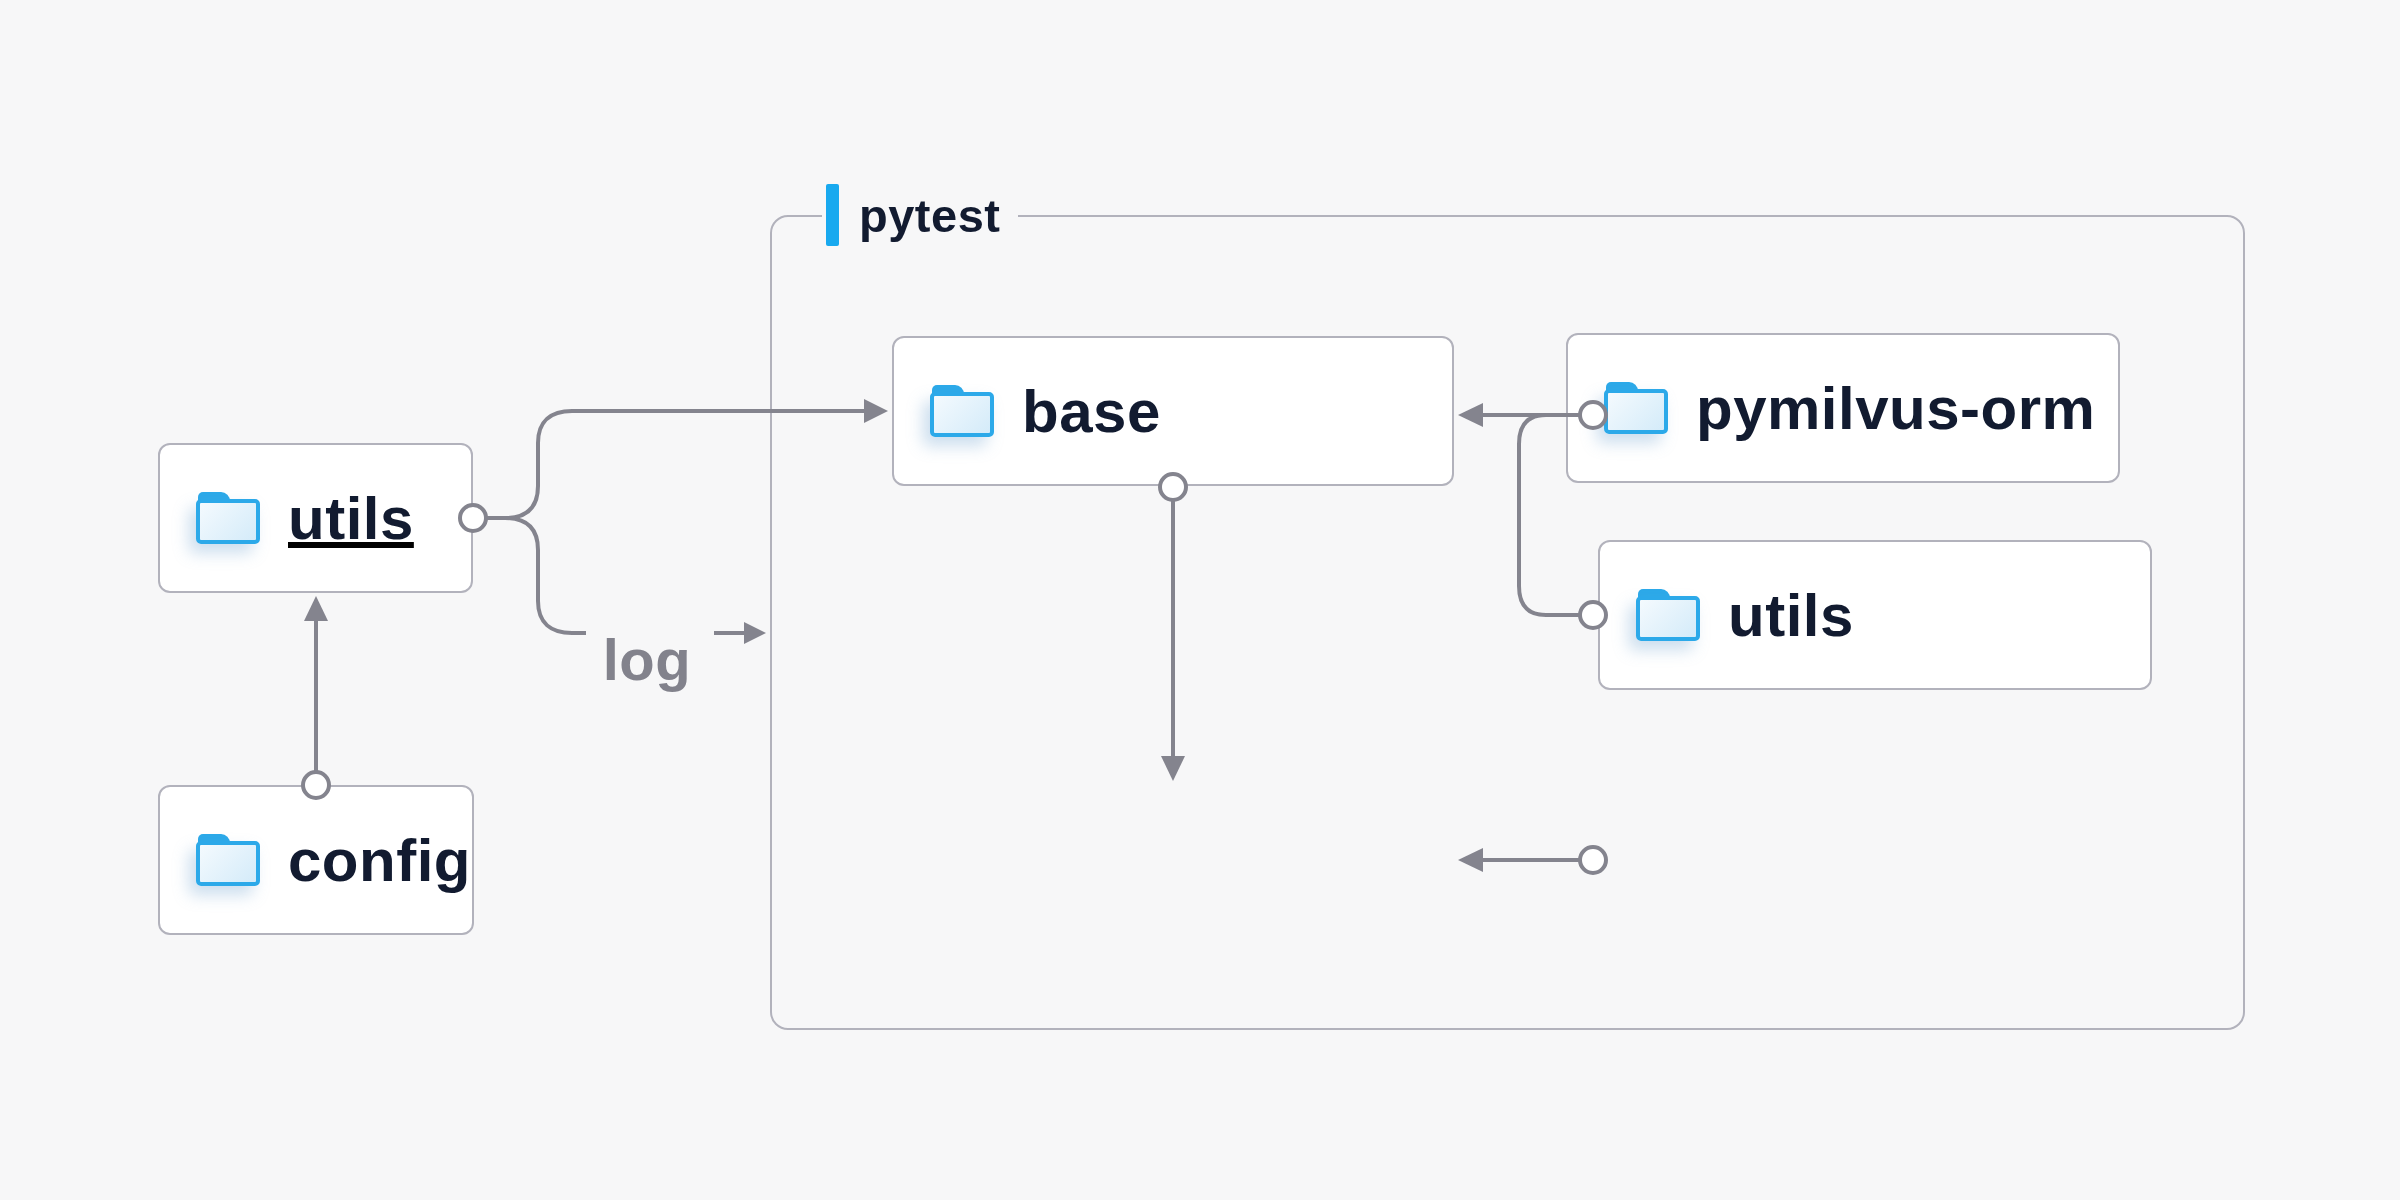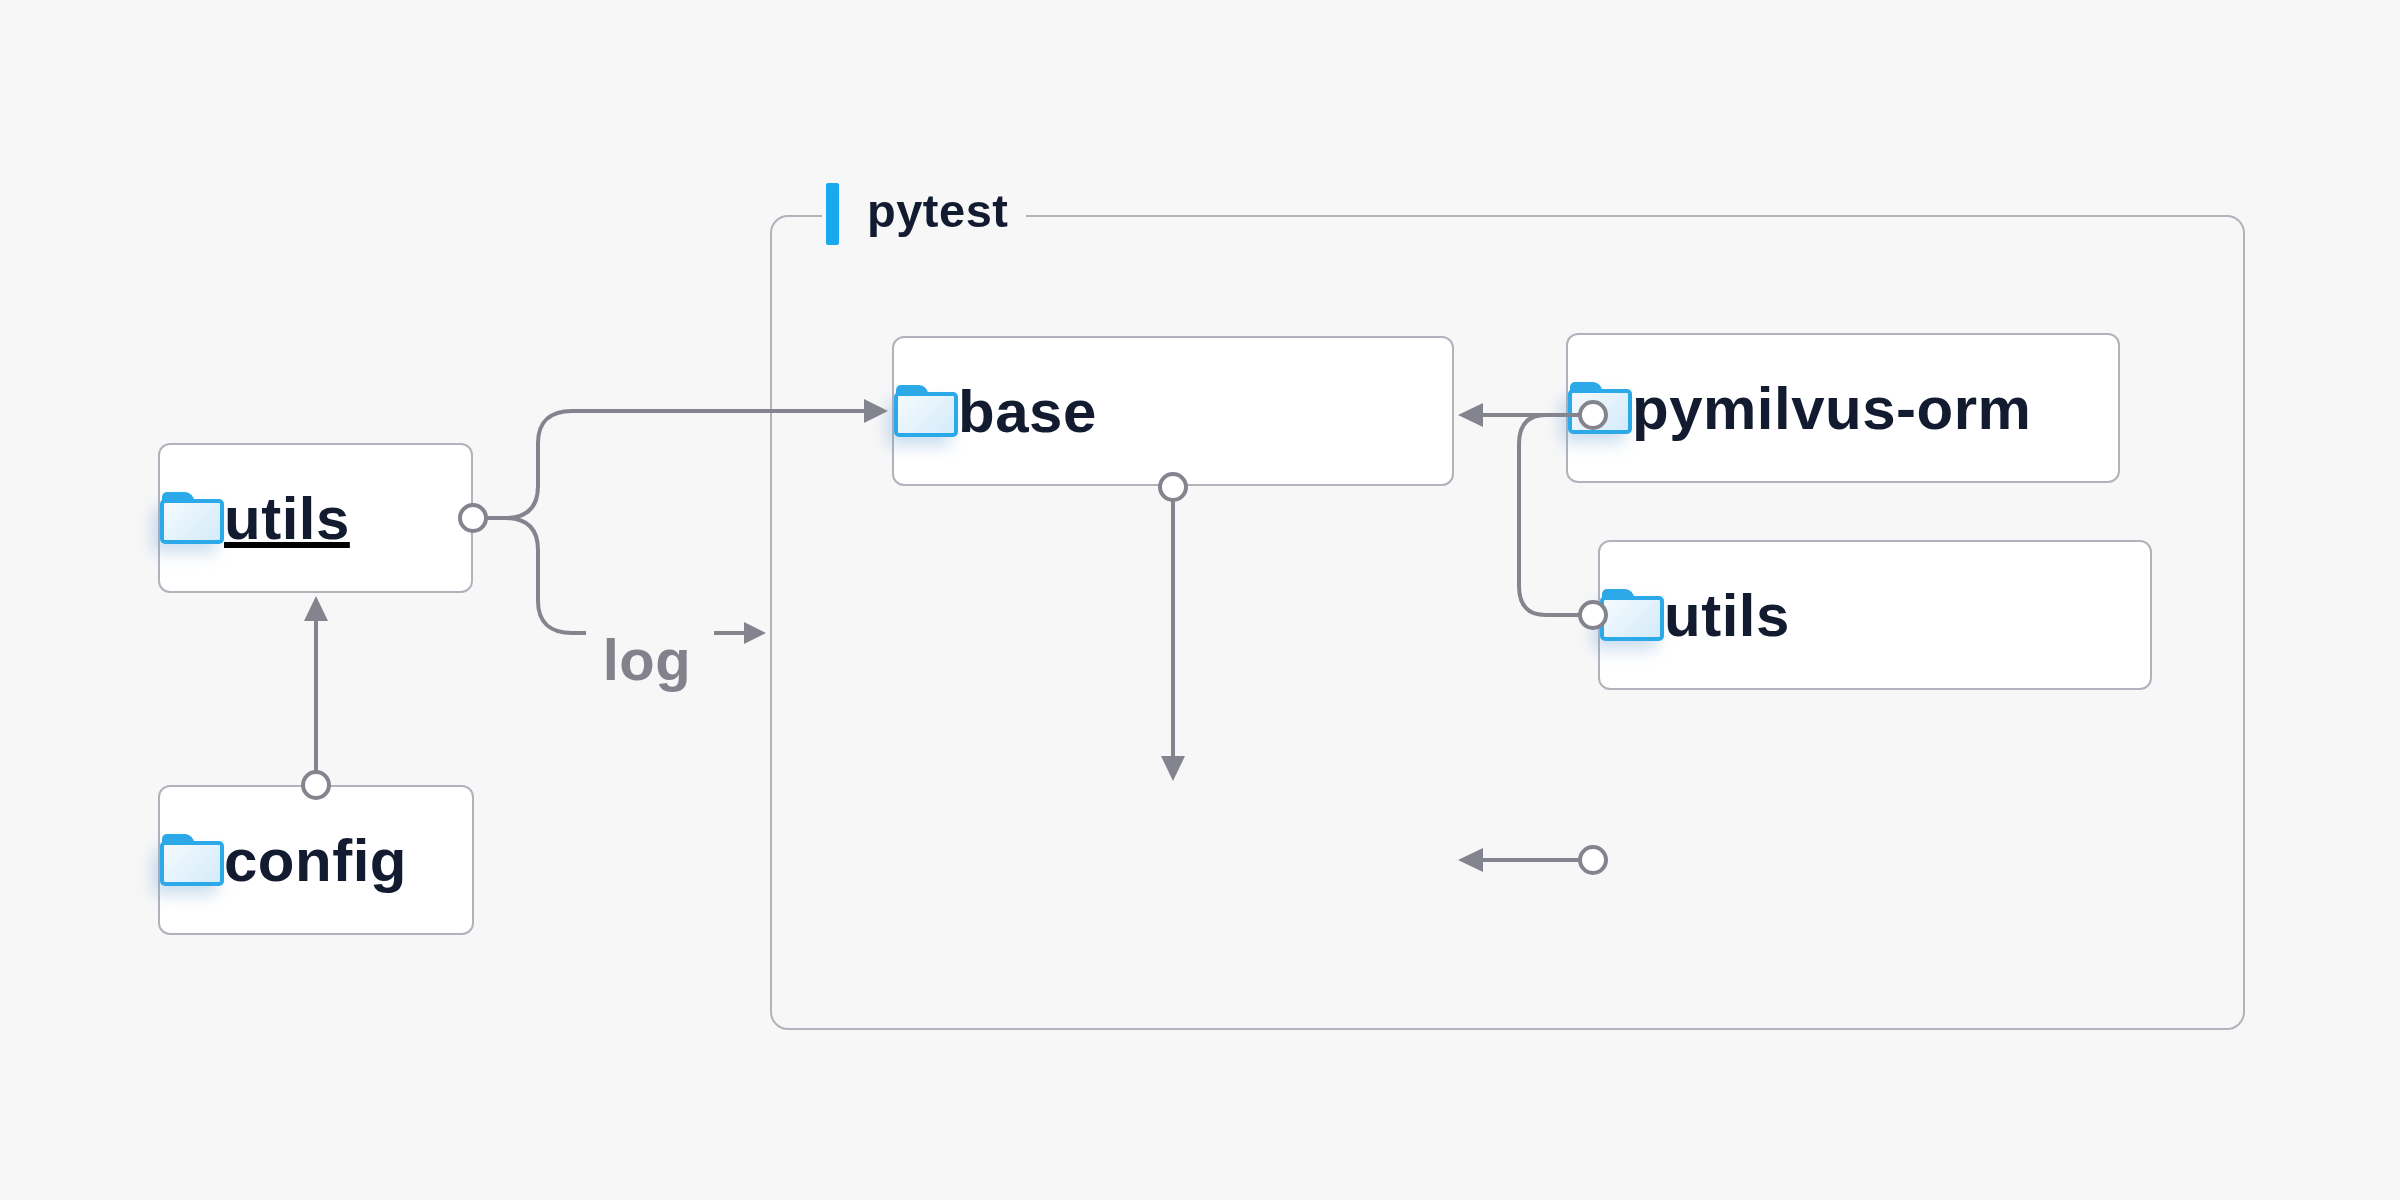--- a/index.html
+++ b/index.html
@@ -12,30 +12,30 @@
   html,body{width:2400px;height:1200px;}
   body{background:var(--background);font-family:"Liberation Sans",sans-serif;overflow:hidden;}
   .canvas{position:relative;width:2400px;height:1200px;background:var(--background);}
 
   .pytest-container{
     position:absolute;left:770px;top:215px;width:1475px;height:815px;
     border:2px solid var(--container-border);border-radius:18px;z-index:1;
   }
   .pytest-label{
     position:absolute;left:822px;top:183px;height:64px;z-index:4;
-    display:flex;align-items:flex-start;gap:28px;background:var(--background);
+    display:flex;align-items:center;gap:20px;background:var(--background);
     padding:0 18px 0 4px;
   }
   .pytest-label .bar{width:13px;height:62px;background:var(--accent-blue);border-radius:2px;}
   .pytest-label .txt{font-size:47px;font-weight:700;color:var(--text-color);letter-spacing:.5px;}
 
   .node{
     position:absolute;display:flex;align-items:center;z-index:2;
     background:var(--box-bg);border:2px solid var(--box-border);border-radius:12px;
-    
+    padding-left:36px;gap:28px;
   }
   .node .label{font-size:60px;font-weight:700;color:var(--text-color);letter-spacing:.5px;white-space:nowrap;}
 
   .folder{position:relative;width:64px;height:52px;flex:0 0 auto;}
   .folder .tab{
     position:absolute;top:0;left:2px;width:32px;height:15px;
     background:var(--folder-blue);border-radius:5px 9px 0 0;
   }
   .folder .fbody{
     position:absolute;top:7px;left:0;right:0;bottom:0;

